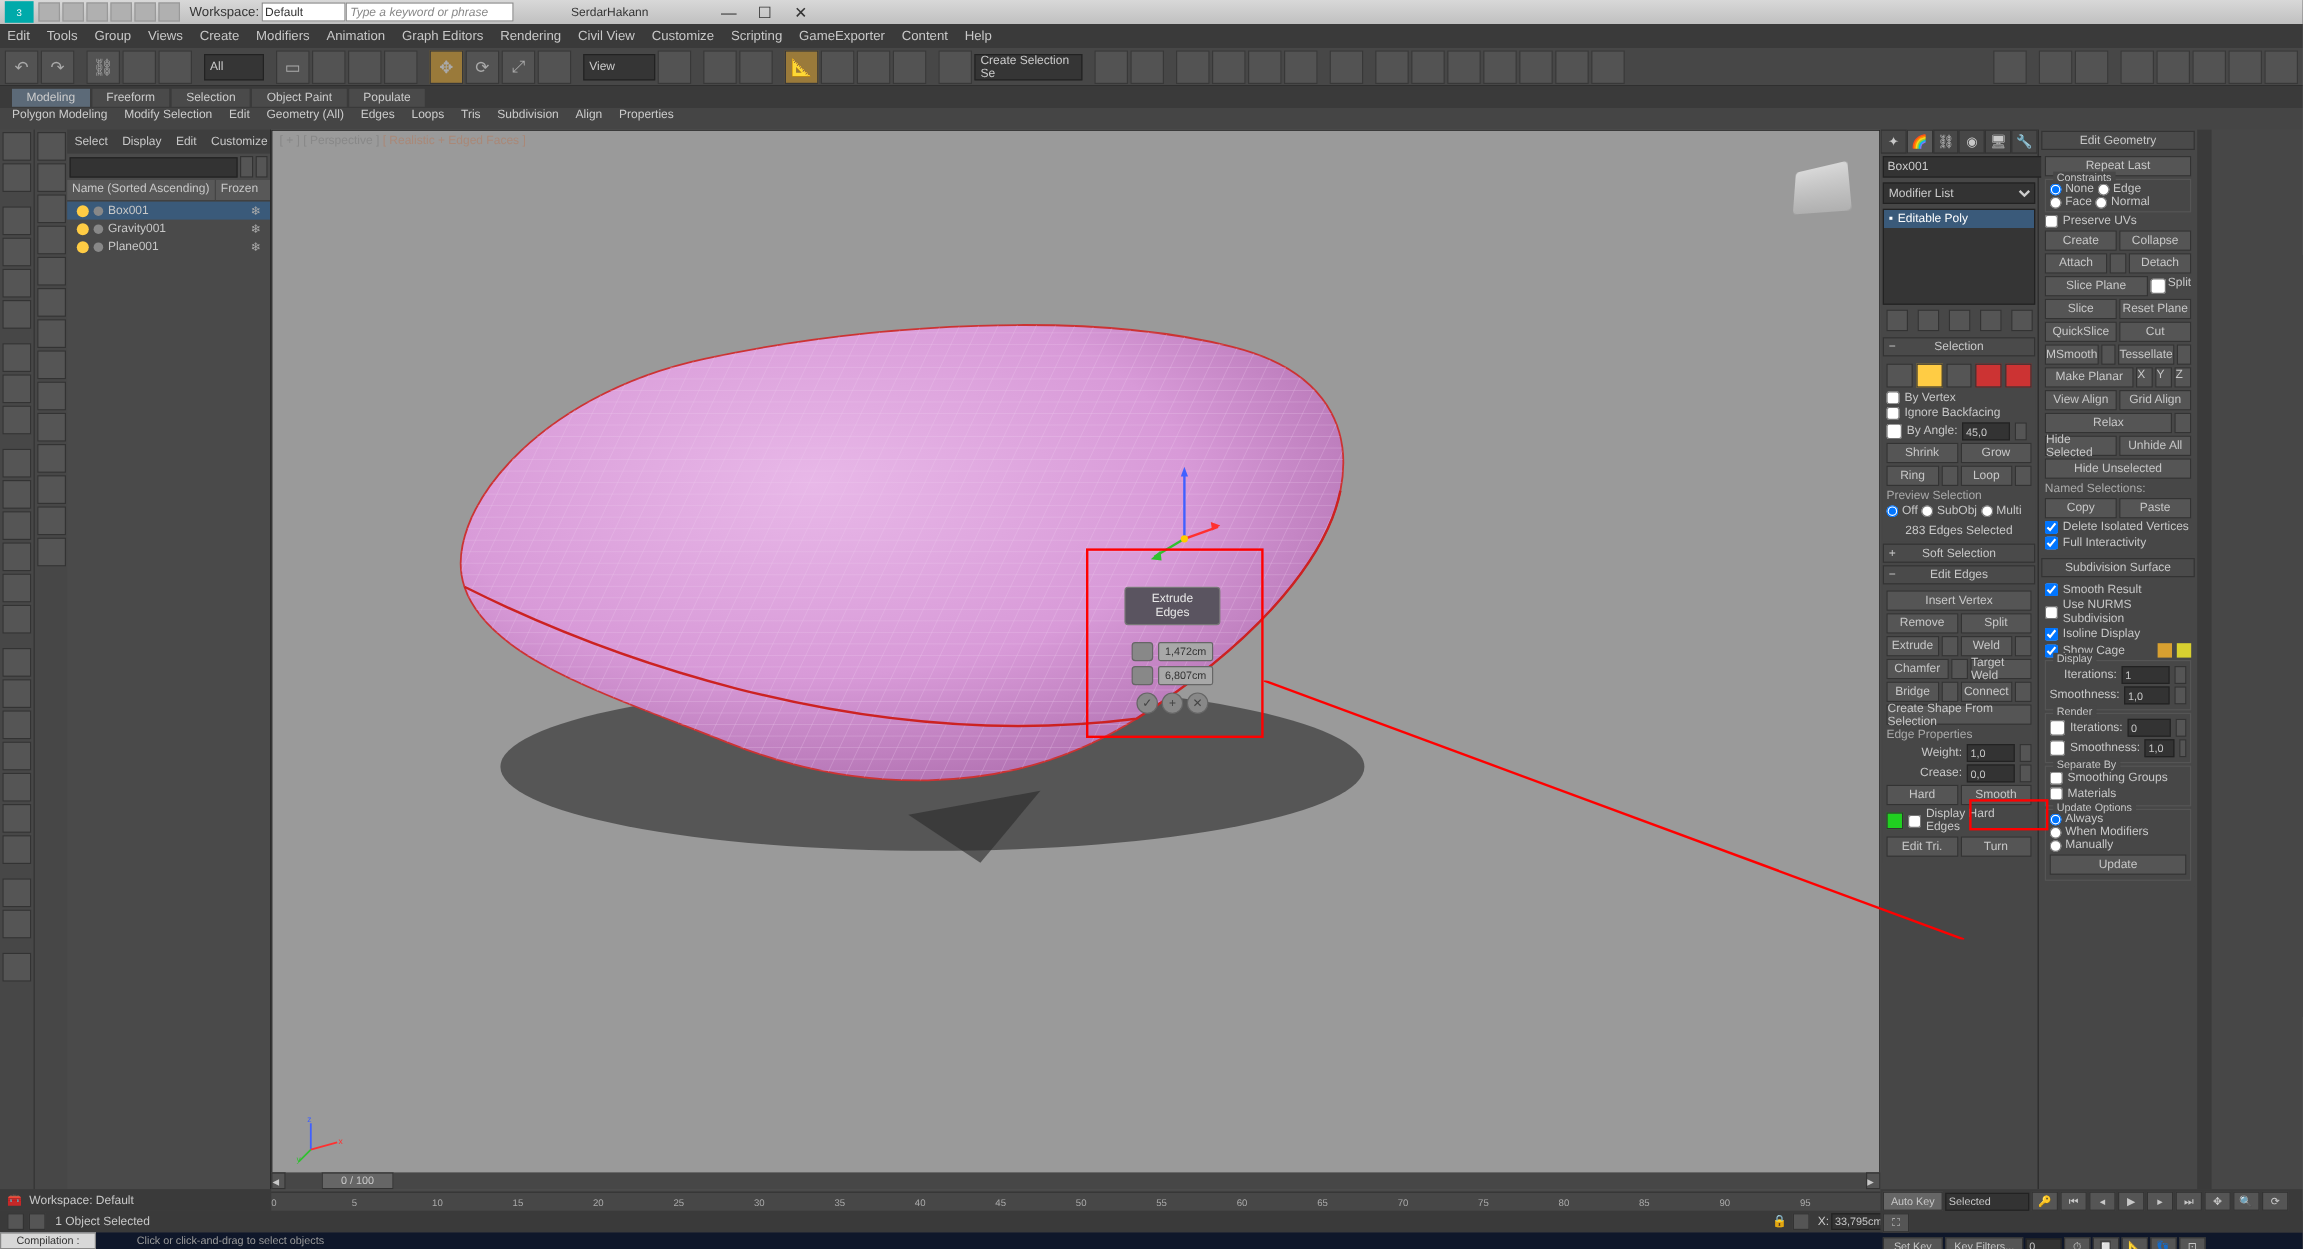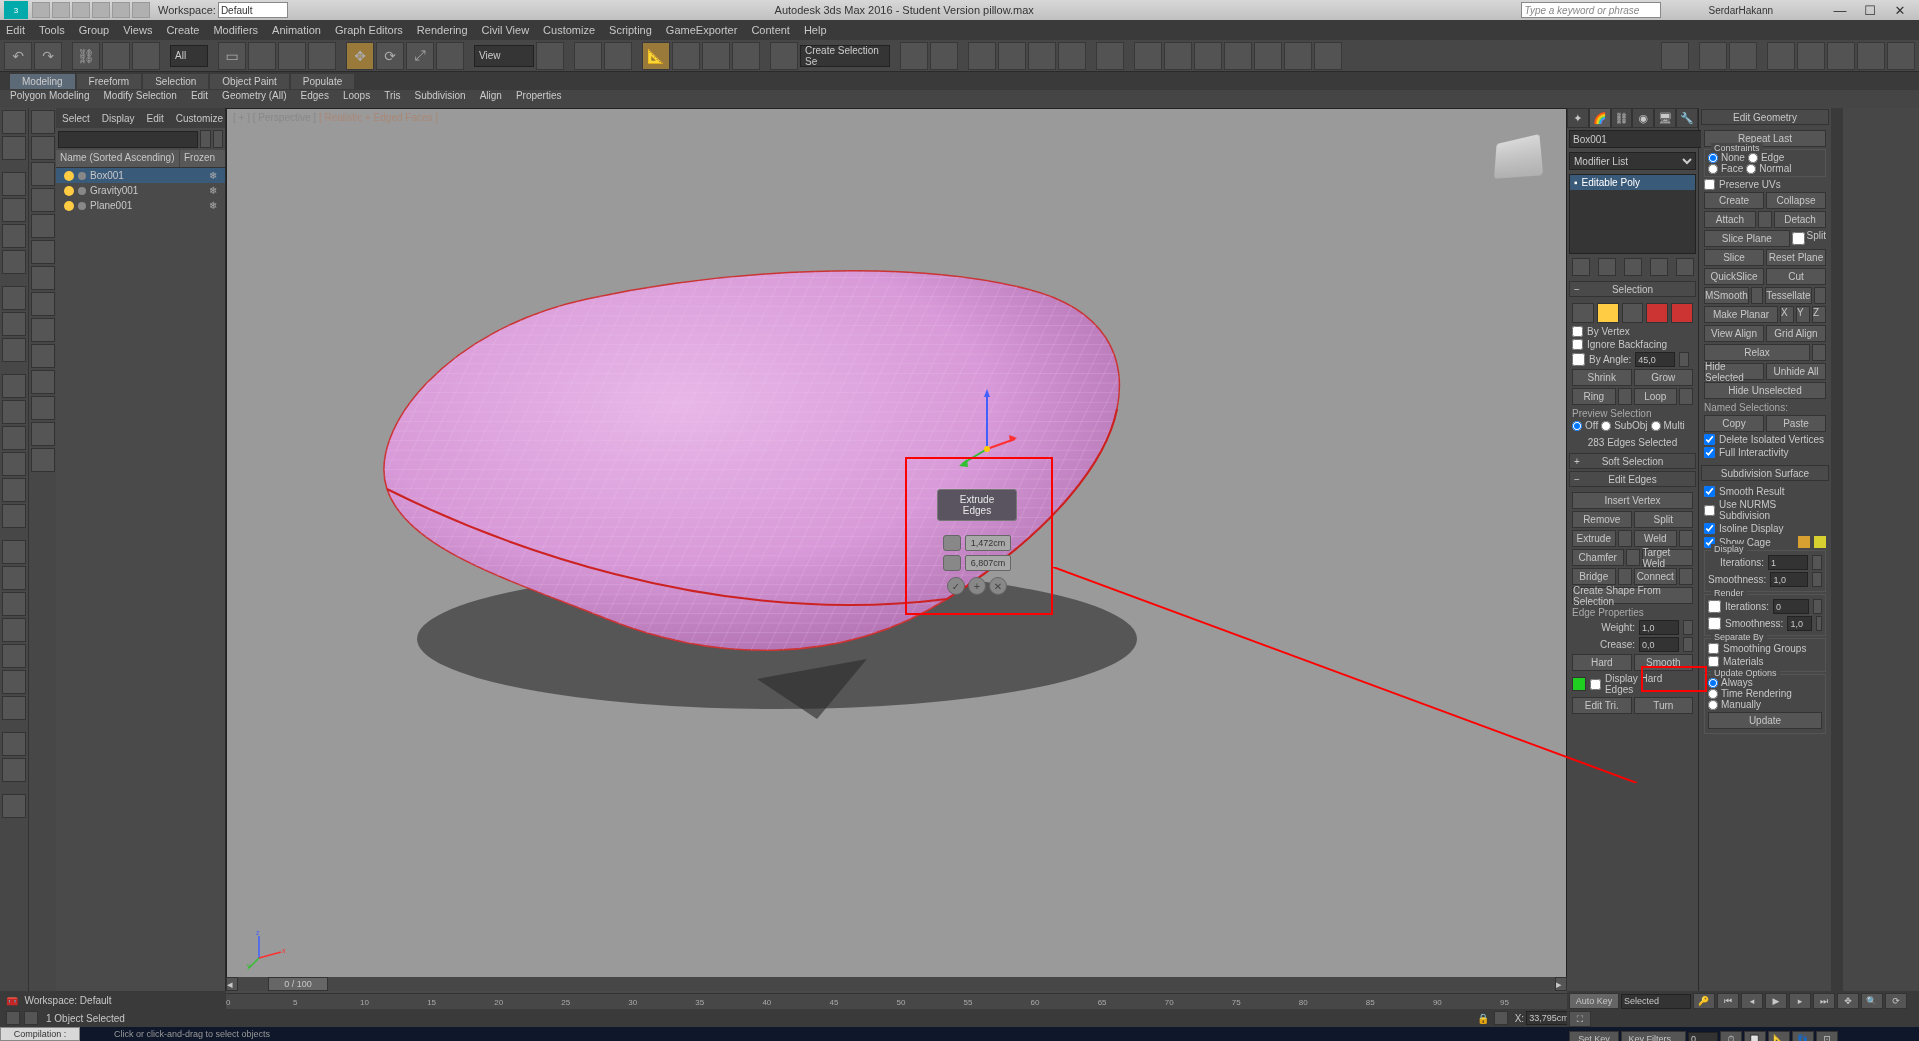--- a/index.html
+++ b/index.html
@@ -174,21 +174,20 @@
     <div class="ic"></div>
     <div class="ic"></div>
     <div class="ic"></div>
     <div class="ic"></div>
     <div class="ic"></div>
   </div>
   <span class="ws-label">Workspace:</span>
   <div class="ws-dd">
       <span>Default</span>
     </div>
-  <div class="title">Autodesk 3ds Max 2016 - Student Version    pillow.max</div>
   <div class="search">Type a keyword or phrase</div>
   <div class="right-icons">
     <div class="ic"></div>
     <div class="ic"></div>
     <span class="user">SerdarHakann</span>
     <div class="ic"></div>
     <div class="ic"></div>
   </div>
   <div class="wctrl">
     <div>—</div>
@@ -216,21 +215,21 @@
 </div>
 
 <div class="maintoolbar">
   <div class="tb">↶</div>
   <div class="tb">↷</div>
   <div class="sep"></div>
   <div class="tb">⛓</div>
   <div class="tb"></div>
   <div class="tb"></div>
   <div class="sep"></div>
-  <div class="dd" style="width:38px;">All</div>
+  <div class="dd" style="width:50px;">All</div>
   <div class="sep"></div>
   <div class="tb">▭</div>
   <div class="tb"></div>
   <div class="tb"></div>
   <div class="tb"></div>
   <div class="sep"></div>
   <div class="tb active">✥</div>
   <div class="tb">⟳</div>
   <div class="tb">⤢</div>
   <div class="tb"></div>
@@ -778,21 +777,21 @@
               </div>
           </div>
           <div class="grp">
               <span class="gt">Update Options</span>
             <div class="radio-row">
                 <input type="radio" checked="" style="">
                 <span>Always</span>
               </div>
             <div class="radio-row">
                 <input type="radio" style="">
-                <span>Time Rendering</span>
+                <span>When Modifiers</span>
               </div>
             <div class="radio-row">
                 <input type="radio" style="">
                 <span>Manually</span>
               </div>
             <div class="btn2">
                 <div class="b" style="flex:1">Update</div>
               </div>
           </div>
         </div>

